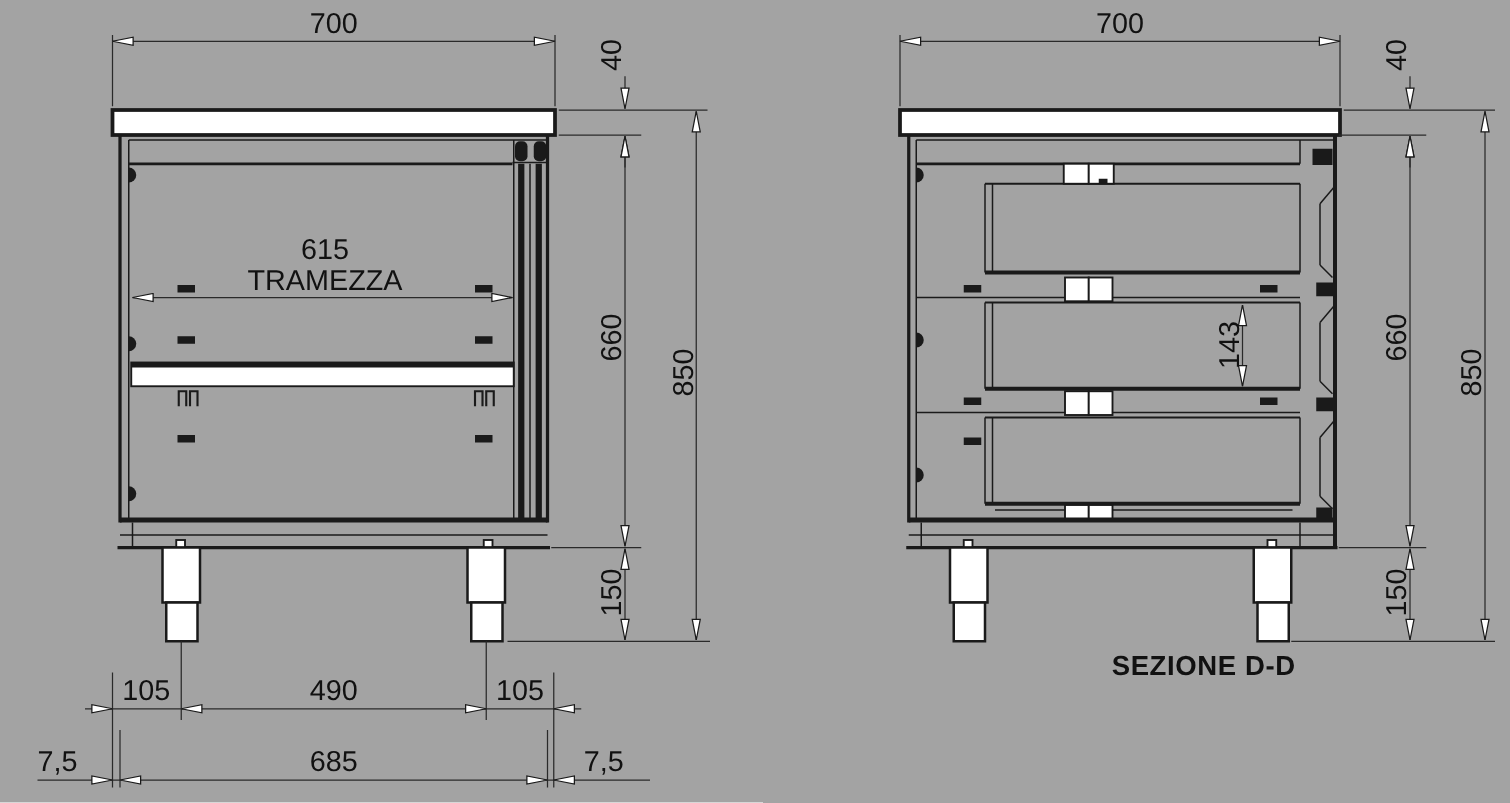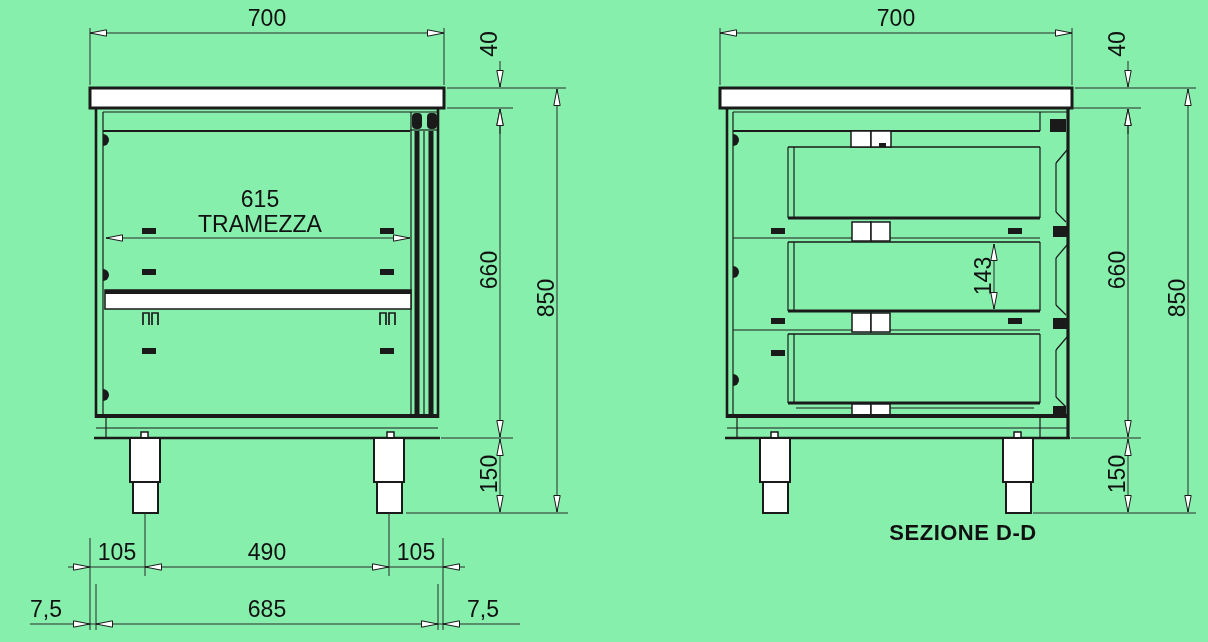--- a/index.html
+++ b/index.html
@@ -1,16 +1,16 @@
 <!DOCTYPE html>
 <html><head>
 <meta charset="utf-8">
 <style>
   html,body{margin:0;padding:0;background:#ffffff;}
-  .sheet{width:1208px;height:642px;background:#86efac;overflow:hidden;}
+  .sheet{width:1208px;height:642px;background:#a3a3a3;overflow:hidden;}
   svg{display:block;}
   .o1{stroke:#1a1a1a;stroke-width:1.2;fill:none;}
   .o15{stroke:#1a1a1a;stroke-width:1.7;fill:none;}
   .o2{stroke:#1a1a1a;stroke-width:2.2;fill:none;}
   .o26{stroke:#1a1a1a;stroke-width:2.6;fill:none;}
   .o3{stroke:#1a1a1a;stroke-width:3.2;fill:none;}
   .o4{stroke:#1a1a1a;stroke-width:4;fill:none;}
   .o5{stroke:#1a1a1a;stroke-width:5;fill:none;}
   .wht{fill:#ffffff;stroke:#1a1a1a;stroke-width:2;}
   .wht3{fill:#ffffff;stroke:#1a1a1a;stroke-width:3;}

